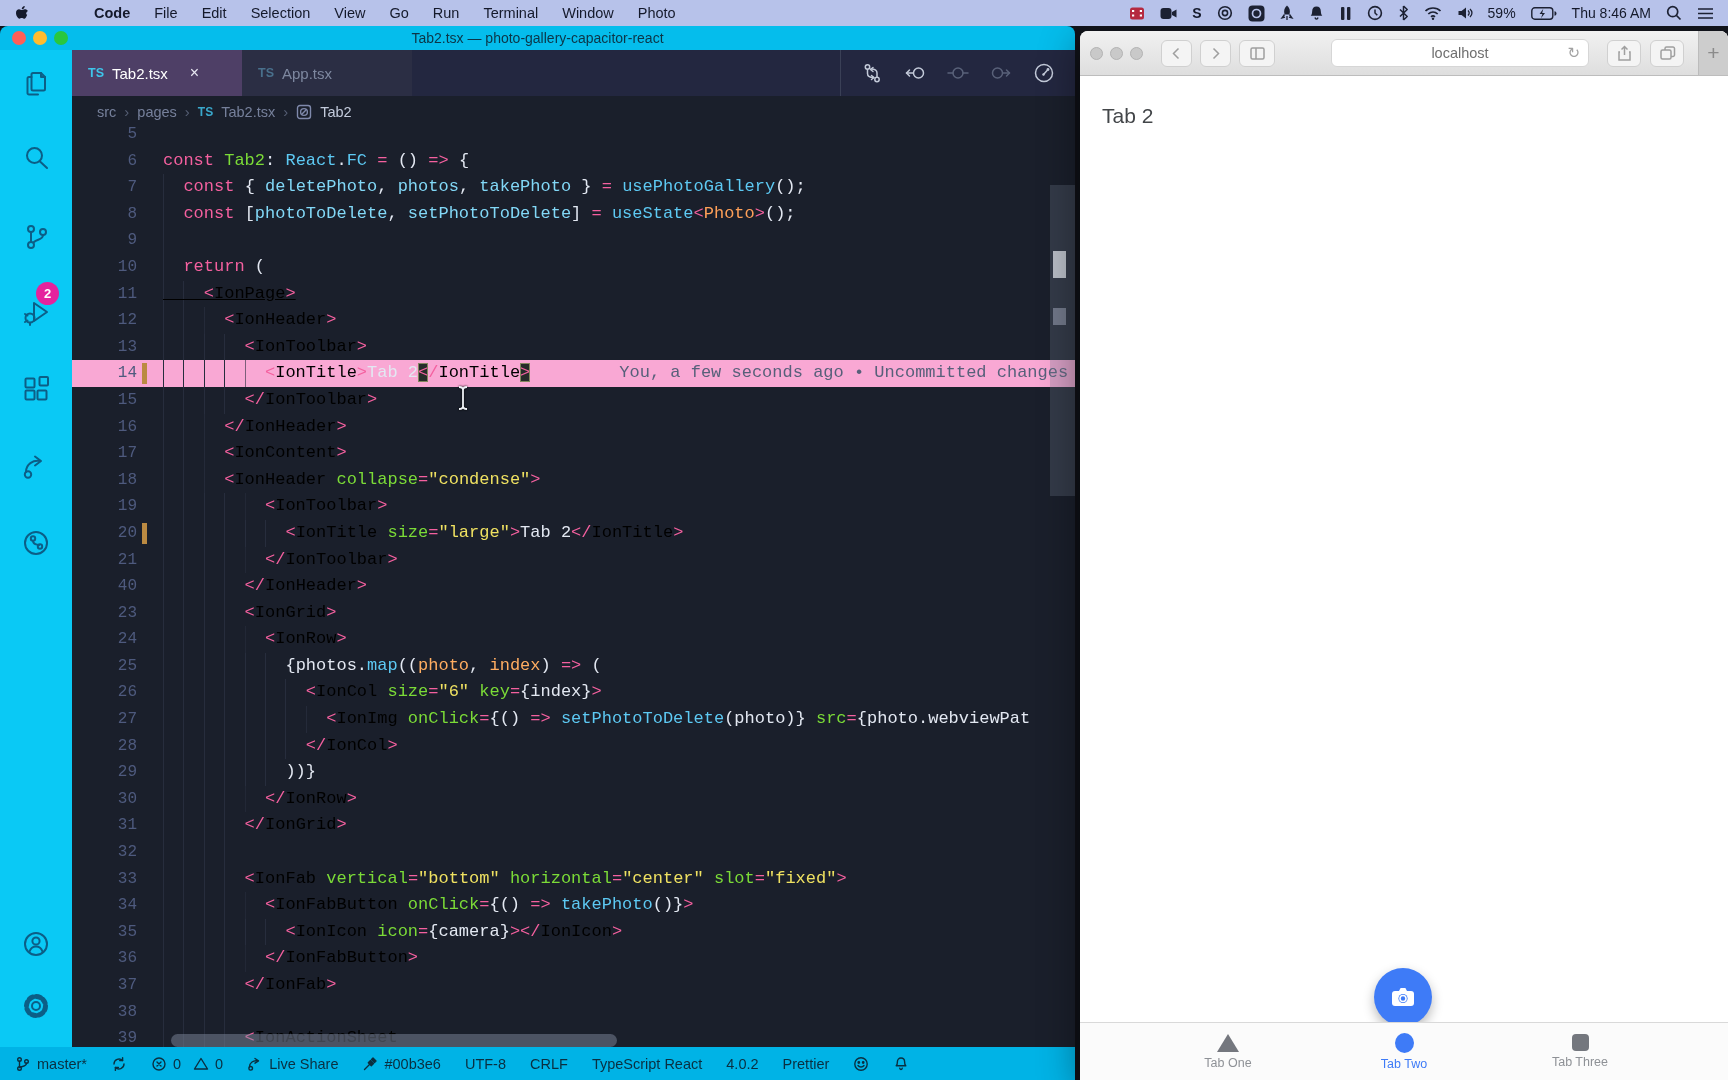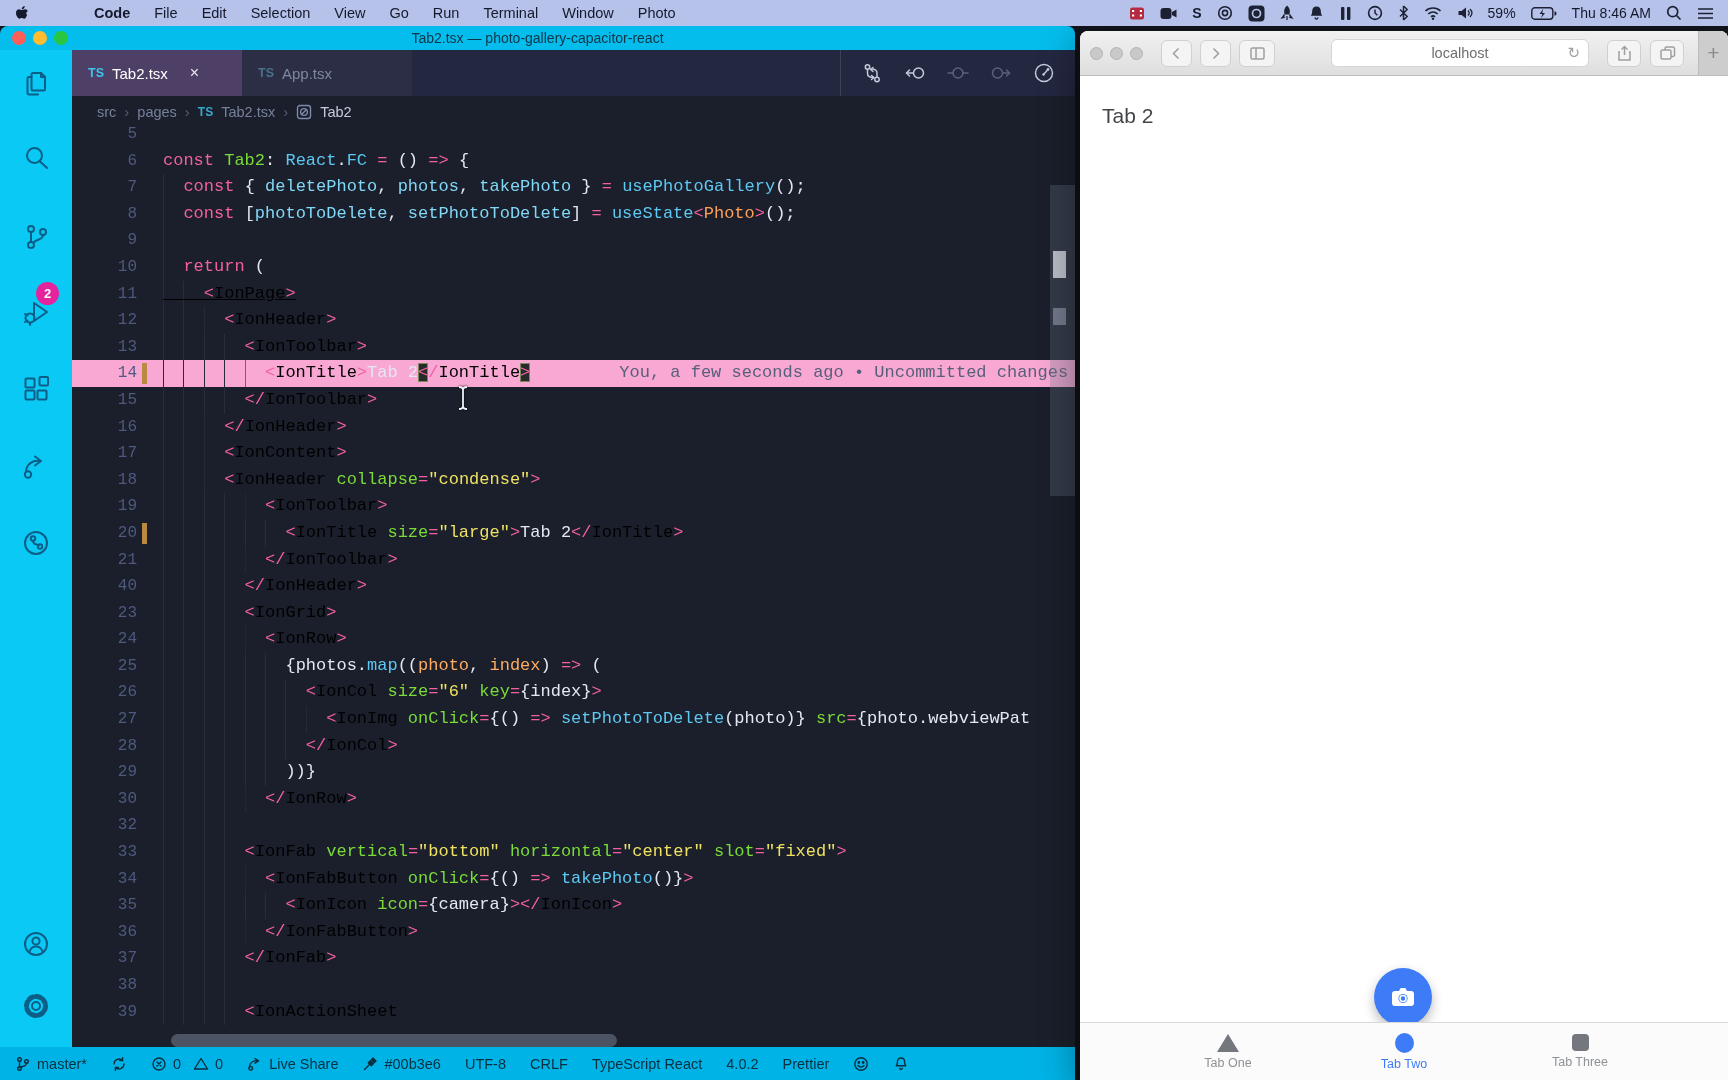--- a/index.html
+++ b/index.html
@@ -460,20 +460,21 @@
             <div class="row"><span class="ln">21</span><span class="code" style="background-image: repeating-linear-gradient(90deg, rgb(39, 45, 61) 0px, rgb(39, 45, 61) 1px, transparent 1px, transparent 20.4px); background-size: 82.6px 100%;"><span class="tk-br">          &lt;/</span><span class="tk-tag">IonToolbar</span><span class="tk-br">&gt;</span></span></div>
             <div class="row"><span class="ln">40</span><span class="code" style="background-image: repeating-linear-gradient(90deg, rgb(39, 45, 61) 0px, rgb(39, 45, 61) 1px, transparent 1px, transparent 20.4px); background-size: 62.2px 100%;"><span class="tk-br">        &lt;/</span><span class="tk-tag">IonHeader</span><span class="tk-br">&gt;</span></span></div>
             <div class="row"><span class="ln">23</span><span class="code" style="background-image: repeating-linear-gradient(90deg, rgb(39, 45, 61) 0px, rgb(39, 45, 61) 1px, transparent 1px, transparent 20.4px); background-size: 62.2px 100%;"><span class="tk-br">        &lt;</span><span class="tk-tag">IonGrid</span><span class="tk-br">&gt;</span></span></div>
             <div class="row"><span class="ln">24</span><span class="code" style="background-image: repeating-linear-gradient(90deg, rgb(39, 45, 61) 0px, rgb(39, 45, 61) 1px, transparent 1px, transparent 20.4px); background-size: 82.6px 100%;"><span class="tk-br">          &lt;</span><span class="tk-tag">IonRow</span><span class="tk-br">&gt;</span></span></div>
             <div class="row"><span class="ln">25</span><span class="code" style="background-image: repeating-linear-gradient(90deg, rgb(39, 45, 61) 0px, rgb(39, 45, 61) 1px, transparent 1px, transparent 20.4px); background-size: 103px 100%;"><span class="tk-pun">            {</span><span class="tk-txt">photos</span><span class="tk-pun">.</span><span class="tk-fn">map</span><span class="tk-pun">((</span><span class="tk-par">photo</span><span class="tk-pun">, </span><span class="tk-par">index</span><span class="tk-pun">) </span><span class="tk-op">=&gt; </span><span class="tk-pun">(</span></span></div>
             <div class="row"><span class="ln">26</span><span class="code" style="background-image: repeating-linear-gradient(90deg, rgb(39, 45, 61) 0px, rgb(39, 45, 61) 1px, transparent 1px, transparent 20.4px); background-size: 123.4px 100%;"><span class="tk-br">              &lt;</span><span class="tk-tag">IonCol</span><span class="tk-pun"> </span><span class="tk-grn">size</span><span class="tk-op">=</span><span class="tk-str">"6"</span><span class="tk-pun"> </span><span class="tk-grn">key</span><span class="tk-op">=</span><span class="tk-pun">{</span><span class="tk-txt">index</span><span class="tk-pun">}</span><span class="tk-br">&gt;</span></span></div>
             <div class="row"><span class="ln">27</span><span class="code" style="background-image: repeating-linear-gradient(90deg, rgb(39, 45, 61) 0px, rgb(39, 45, 61) 1px, transparent 1px, transparent 20.4px); background-size: 143.8px 100%;"><span class="tk-br">                &lt;</span><span class="tk-tag">IonImg</span><span class="tk-pun"> </span><span class="tk-grn">onClick</span><span class="tk-op">=</span><span class="tk-pun">{() </span><span class="tk-op">=&gt; </span><span class="tk-fn">setPhotoToDelete</span><span class="tk-pun">(</span><span class="tk-txt">photo</span><span class="tk-pun">)} </span><span class="tk-grn">src</span><span class="tk-op">=</span><span class="tk-pun">{</span><span class="tk-txt">photo</span><span class="tk-pun">.</span><span class="tk-txt">webviewPat</span></span></div>
             <div class="row"><span class="ln">28</span><span class="code" style="background-image: repeating-linear-gradient(90deg, rgb(39, 45, 61) 0px, rgb(39, 45, 61) 1px, transparent 1px, transparent 20.4px); background-size: 123.4px 100%;"><span class="tk-br">              &lt;/</span><span class="tk-tag">IonCol</span><span class="tk-br">&gt;</span></span></div>
             <div class="row"><span class="ln">29</span><span class="code" style="background-image: repeating-linear-gradient(90deg, rgb(39, 45, 61) 0px, rgb(39, 45, 61) 1px, transparent 1px, transparent 20.4px); background-size: 103px 100%;"><span class="tk-pun">            ))}</span></span></div>
             <div class="row"><span class="ln">30</span><span class="code" style="background-image: repeating-linear-gradient(90deg, rgb(39, 45, 61) 0px, rgb(39, 45, 61) 1px, transparent 1px, transparent 20.4px); background-size: 82.6px 100%;"><span class="tk-br">          &lt;/</span><span class="tk-tag">IonRow</span><span class="tk-br">&gt;</span></span></div>
+            <div class="row"><span class="ln">31</span><span class="code" style="background-image: repeating-linear-gradient(90deg, rgb(39, 45, 61) 0px, rgb(39, 45, 61) 1px, transparent 1px, transparent 20.4px); background-size: 62.2px 100%;"><span class="tk-br">        &lt;/</span><span class="tk-tag">IonGrid</span><span class="tk-br">&gt;</span></span></div>
             <div class="row"><span class="ln">32</span><span class="code" style="background-image: repeating-linear-gradient(90deg, rgb(39, 45, 61) 0px, rgb(39, 45, 61) 1px, transparent 1px, transparent 20.4px); background-size: 62.2px 100%;"></span></div>
             <div class="row"><span class="ln">33</span><span class="code" style="background-image: repeating-linear-gradient(90deg, rgb(39, 45, 61) 0px, rgb(39, 45, 61) 1px, transparent 1px, transparent 20.4px); background-size: 62.2px 100%;"><span class="tk-br">        &lt;</span><span class="tk-tag">IonFab</span><span class="tk-pun"> </span><span class="tk-grn">vertical</span><span class="tk-op">=</span><span class="tk-str">"bottom"</span><span class="tk-pun"> </span><span class="tk-grn">horizontal</span><span class="tk-op">=</span><span class="tk-str">"center"</span><span class="tk-pun"> </span><span class="tk-grn">slot</span><span class="tk-op">=</span><span class="tk-str">"fixed"</span><span class="tk-br">&gt;</span></span></div>
             <div class="row"><span class="ln">34</span><span class="code" style="background-image: repeating-linear-gradient(90deg, rgb(39, 45, 61) 0px, rgb(39, 45, 61) 1px, transparent 1px, transparent 20.4px); background-size: 82.6px 100%;"><span class="tk-br">          &lt;</span><span class="tk-tag">IonFabButton</span><span class="tk-pun"> </span><span class="tk-grn">onClick</span><span class="tk-op">=</span><span class="tk-pun">{() </span><span class="tk-op">=&gt; </span><span class="tk-fn">takePhoto</span><span class="tk-pun">()}</span><span class="tk-br">&gt;</span></span></div>
             <div class="row"><span class="ln">35</span><span class="code" style="background-image: repeating-linear-gradient(90deg, rgb(39, 45, 61) 0px, rgb(39, 45, 61) 1px, transparent 1px, transparent 20.4px); background-size: 103px 100%;"><span class="tk-br">            &lt;</span><span class="tk-tag">IonIcon</span><span class="tk-pun"> </span><span class="tk-grn">icon</span><span class="tk-op">=</span><span class="tk-pun">{</span><span class="tk-txt">camera</span><span class="tk-pun">}</span><span class="tk-br">&gt;&lt;/</span><span class="tk-tag">IonIcon</span><span class="tk-br">&gt;</span></span></div>
             <div class="row"><span class="ln">36</span><span class="code" style="background-image: repeating-linear-gradient(90deg, rgb(39, 45, 61) 0px, rgb(39, 45, 61) 1px, transparent 1px, transparent 20.4px); background-size: 82.6px 100%;"><span class="tk-br">          &lt;/</span><span class="tk-tag">IonFabButton</span><span class="tk-br">&gt;</span></span></div>
             <div class="row"><span class="ln">37</span><span class="code" style="background-image: repeating-linear-gradient(90deg, rgb(39, 45, 61) 0px, rgb(39, 45, 61) 1px, transparent 1px, transparent 20.4px); background-size: 62.2px 100%;"><span class="tk-br">        &lt;/</span><span class="tk-tag">IonFab</span><span class="tk-br">&gt;</span></span></div>
             <div class="row"><span class="ln">38</span><span class="code" style="background-image: repeating-linear-gradient(90deg, rgb(39, 45, 61) 0px, rgb(39, 45, 61) 1px, transparent 1px, transparent 20.4px); background-size: 62.2px 100%;"></span></div>
             <div class="row"><span class="ln">39</span><span class="code" style="background-image: repeating-linear-gradient(90deg, rgb(39, 45, 61) 0px, rgb(39, 45, 61) 1px, transparent 1px, transparent 20.4px); background-size: 62.2px 100%;"><span class="tk-br">        &lt;</span><span class="tk-tag">IonActionSheet</span></span></div>
           </div>
         <div class="vscroll"></div>

